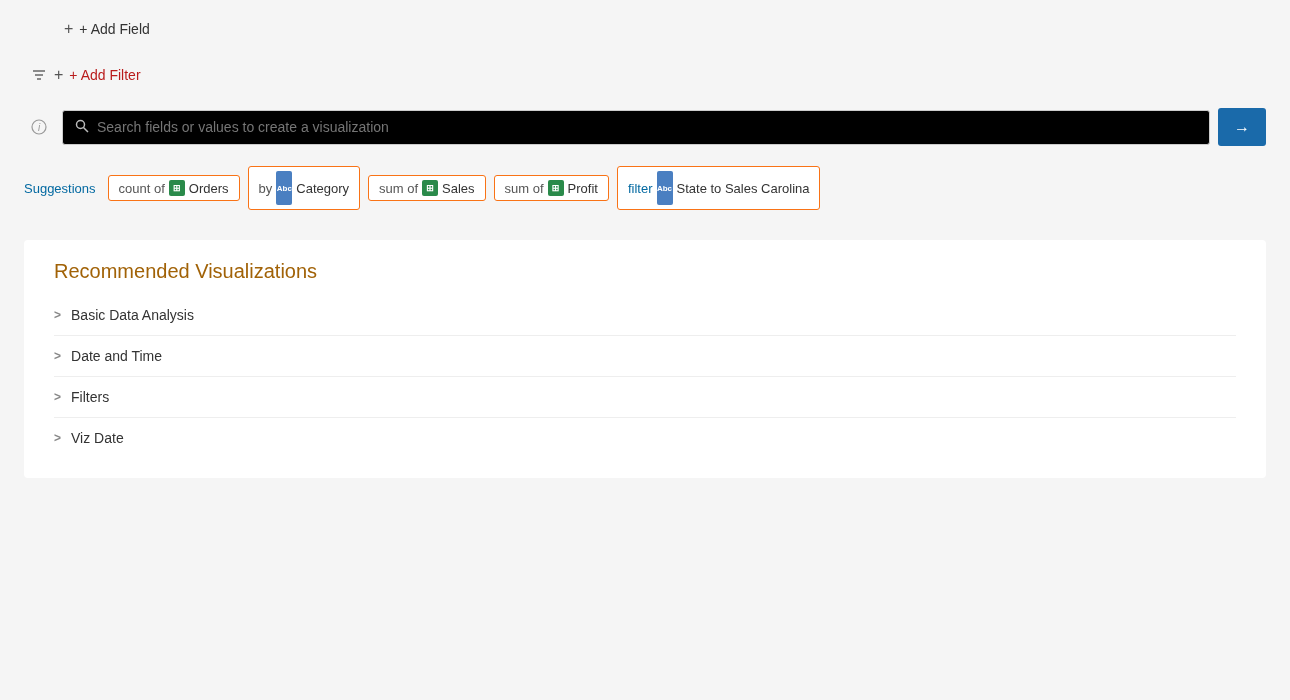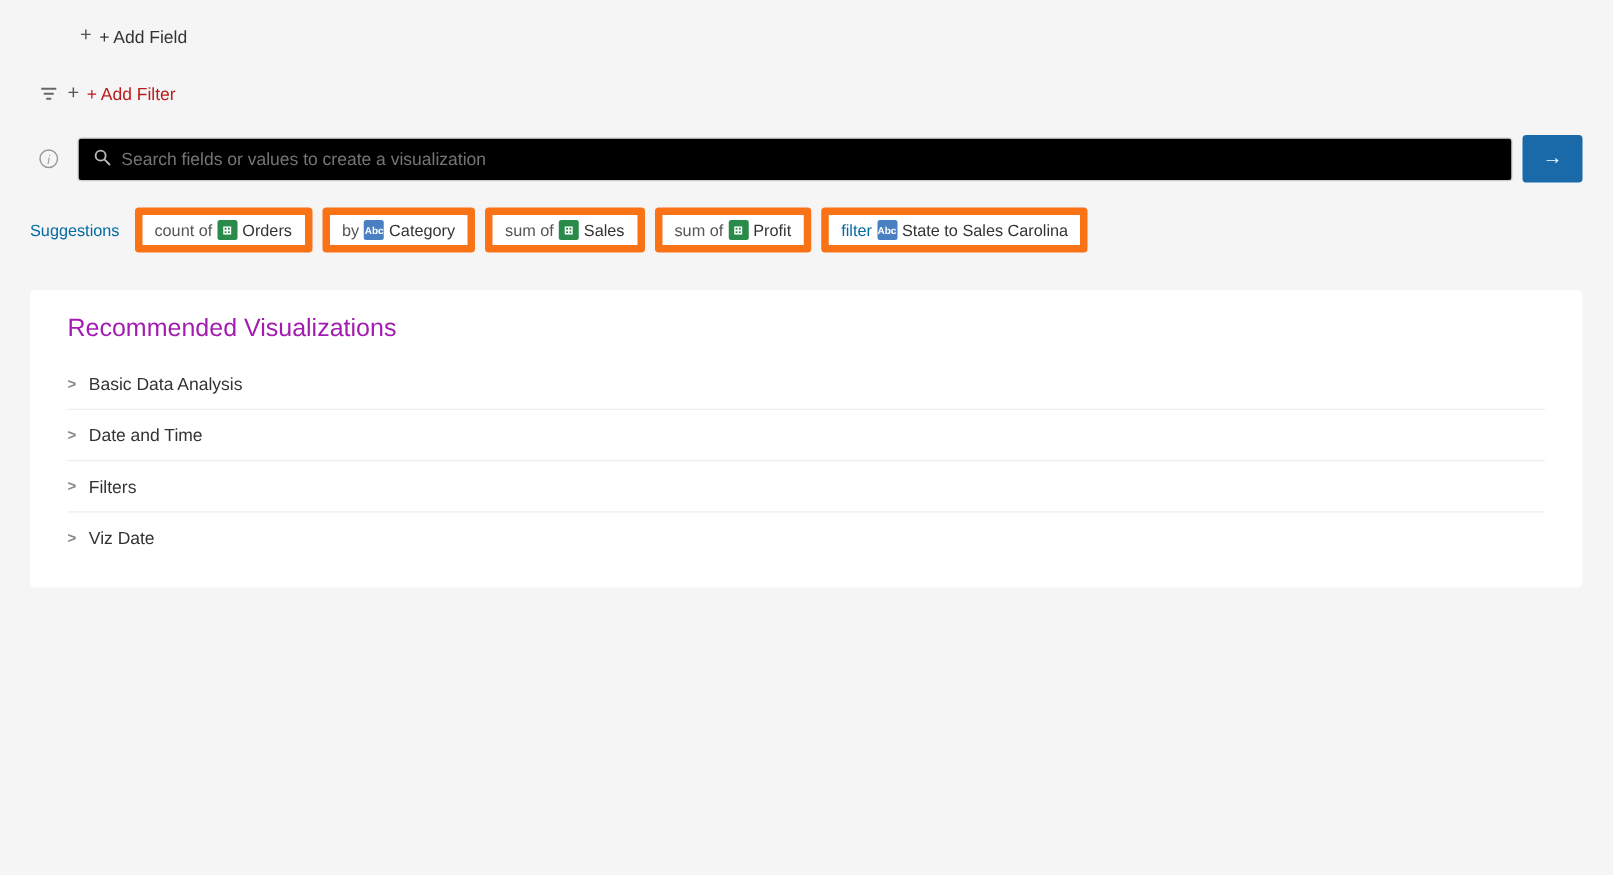--- a/index.html
+++ b/index.html
@@ -139,21 +139,21 @@
     .suggestions-label {
       color: #0369a1;
       font-size: 13px;
       margin-right: 4px;
     }
 
     .suggestion-chip {
       display: inline-flex;
       align-items: center;
       gap: 4px;
-      border: 6px solid #f97316;
+      border: 1px solid #f97316;
       border-radius: 3px;
       padding: 4px 10px;
       background: #fff;
       font-size: 13px;
       cursor: pointer;
       color: #333;
     }
 
     .chip-icon-table {
       display: inline-flex;
@@ -166,40 +166,40 @@
       font-size: 9px;
       color: white;
       font-weight: bold;
     }
 
     .chip-icon-abc {
       display: inline-flex;
       align-items: center;
       justify-content: center;
       width: 16px;
-      height: 16px;
+      height: 34px;
       background: #4a7fc1;
       border-radius: 2px;
       font-size: 9px;
       color: white;
       font-weight: bold;
     }
 
     
     .recommended-section {
       margin-left: 0;
       padding: 20px 30px;
       background: #fff;
       border-radius: 4px;
     }
 
     .recommended-title {
       font-size: 20px;
       font-weight: 400;
-      color: #a21caf;
+      color: #a16207;
       margin-bottom: 12px;
     }
 
     .recommended-desc {
       font-size: 13px;
       color: #555;
       margin-bottom: 24px;
       line-height: 1.5;
     }
 

